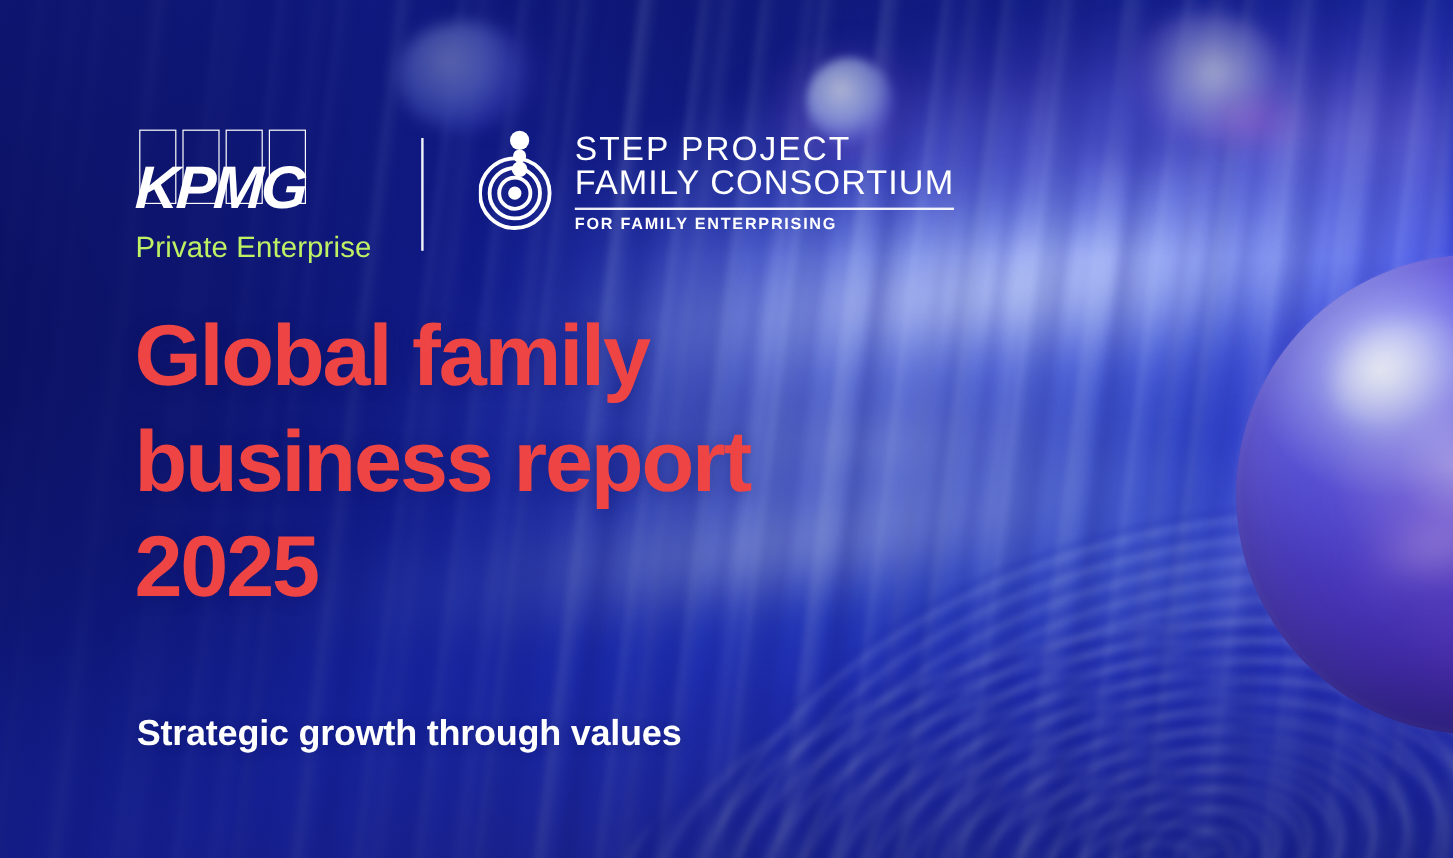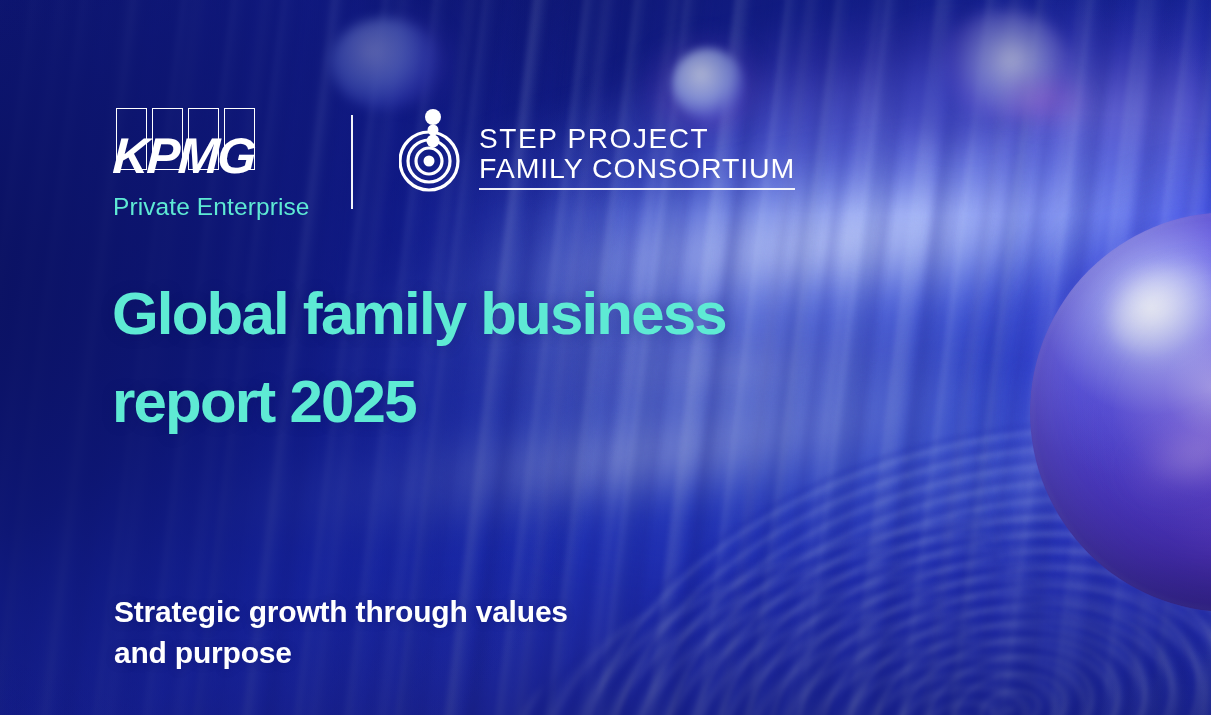--- a/index.html
+++ b/index.html
@@ -232,21 +232,21 @@
     font-style:italic; font-weight:bold;
     font-size:50px; line-height:50px;
     letter-spacing:-2.2px;
     color:#ffffff;
     transform:skewX(-3deg);
   }
   .kpmg-sub {
     margin-top:12px;
     font-size:24.5px; line-height:27px;
     font-weight:400;
-    color:#5eead4;
+    color:#bef264;
     letter-spacing:.1px;
   }
 
   
   .divider {
     width:2px; height:94px;
     background:#ffffff;
     margin:11px 0 0 38px;
     opacity:.95;
   }
@@ -271,25 +271,25 @@
     margin:5px 0 4px 0; width:100%;
   }
   .step-l3 {
     color:#ffffff; font-size:13.5px; font-weight:bold;
     letter-spacing:1.45px;
   }
 
   
   .headline {
     position:absolute;
-    left:112px; top:270px;
+    left:112px; top:253px;
     width:660px;
-    color:#5eead4;
+    color:#ef4444;
     font-weight:bold;
-    font-size:60px;
+    font-size:72px;
     line-height:88px;
     letter-spacing:-1.8px;
     text-shadow:0 1px 14px rgba(10,16,90,.30);
   }
 
   .subhead {
     position:absolute;
     left:114px; top:555px;
     width:620px;
     color:#ffffff;
@@ -359,26 +359,26 @@
             <circle cx="30" cy="53" r="21" fill="none" stroke="#ffffff" stroke-width="3.2"></circle>
             <circle cx="30" cy="53" r="13" fill="none" stroke="#ffffff" stroke-width="3.2"></circle>
             <circle cx="30" cy="53" r="5.5" fill="#ffffff"></circle>
           </svg>
         </div>
 
         <div class="step-text">
           <div class="step-l1">STEP PROJECT</div>
           <div class="step-l2">FAMILY CONSORTIUM</div>
           <div class="step-rule"></div>
+          <div class="step-l3">FOR FAMILY ENTERPRISING</div>
         </div>
 
       </div>
     </div>
 
     <h1 class="headline">Global family business report 2025</h1>
 
     <div class="subhead">
       <div>Strategic growth through values</div>
-      <div>and purpose</div>
     </div>
 
   </div>
 </div>
 
 </body></html>

